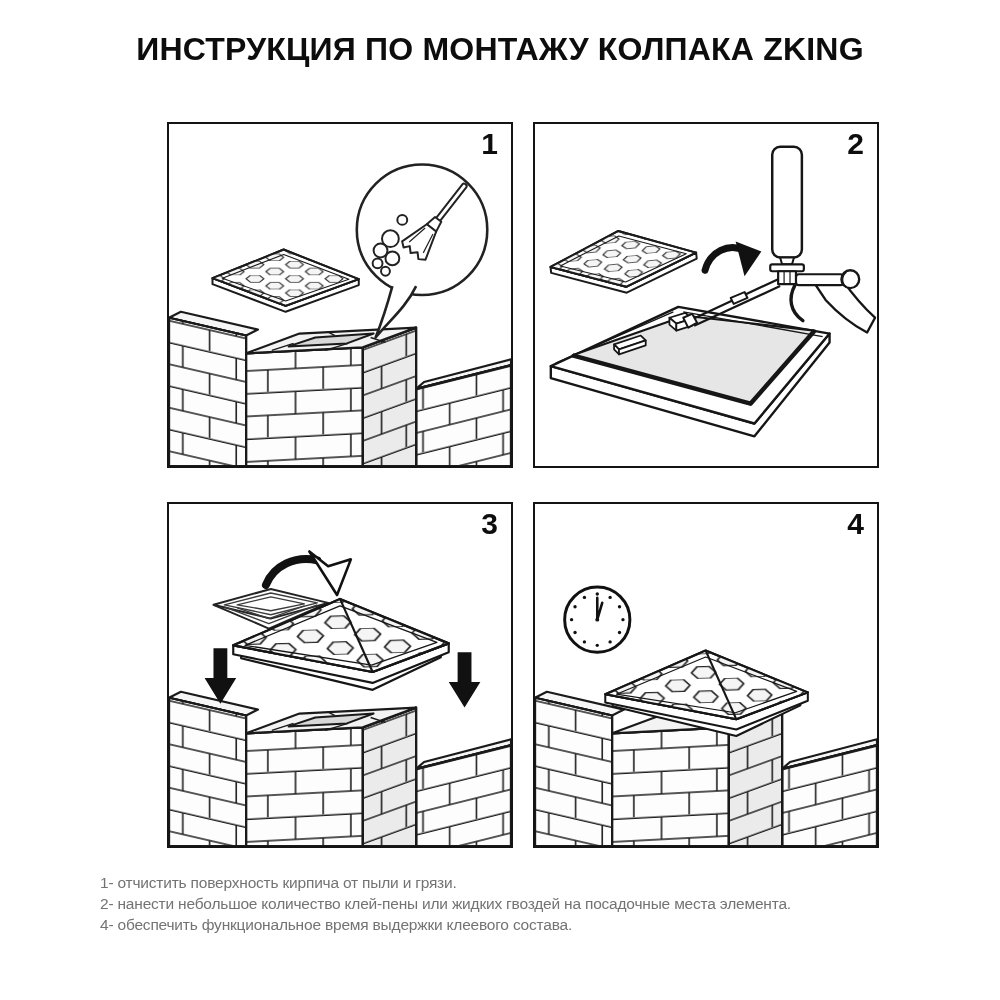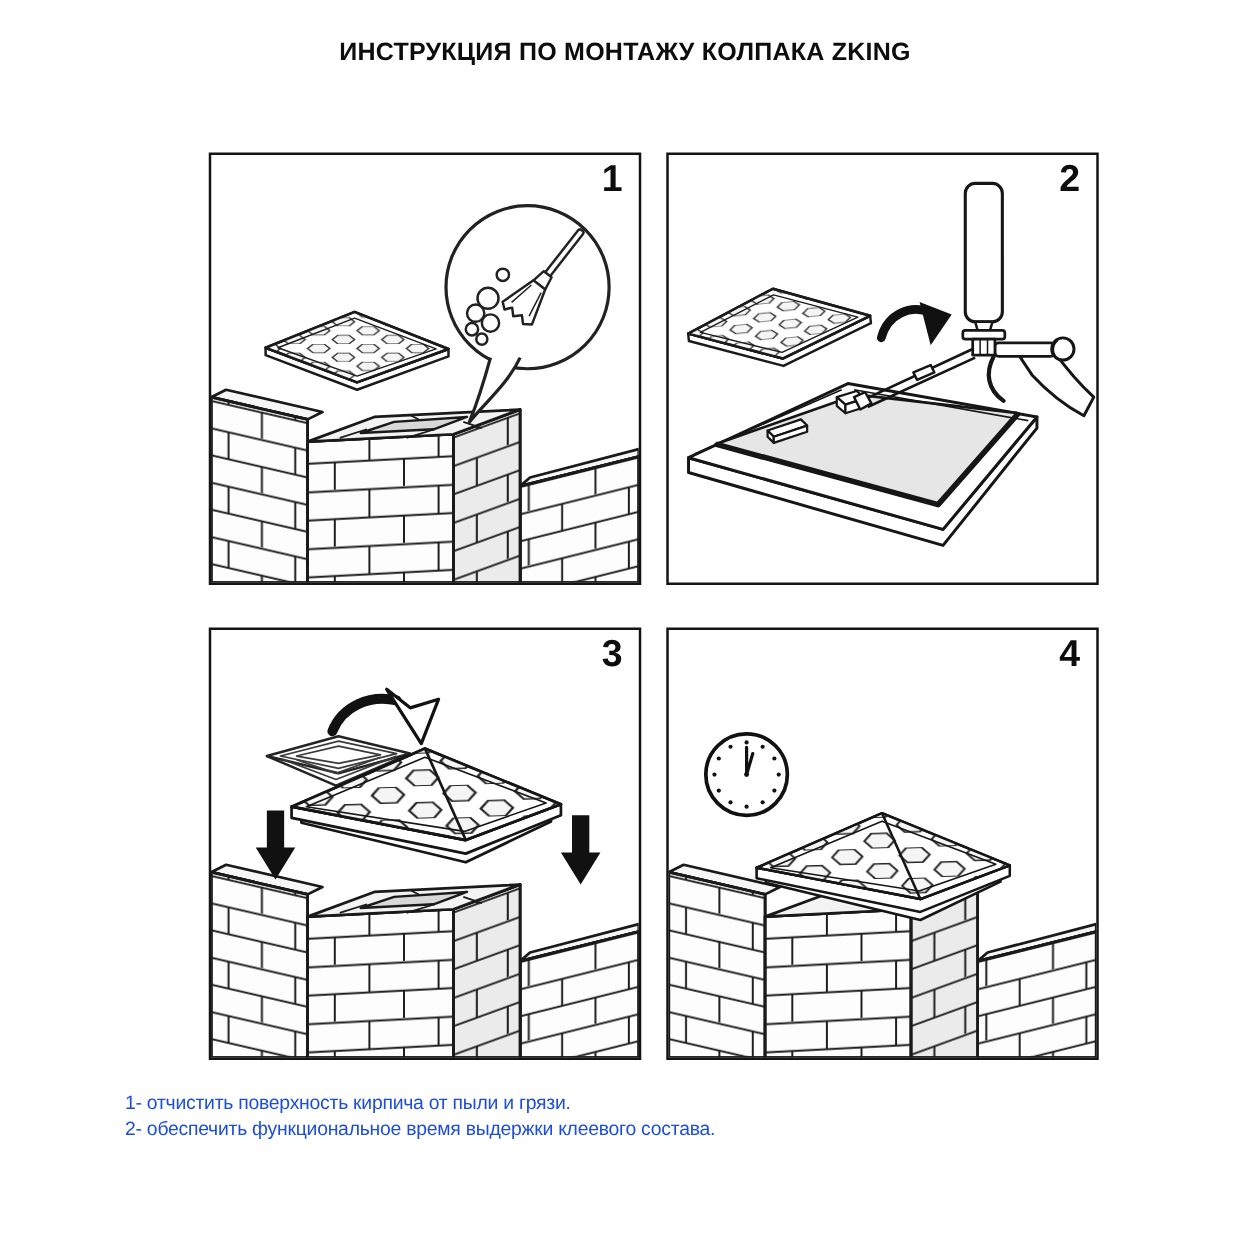--- a/index.html
+++ b/index.html
@@ -1,26 +1,26 @@
 <!DOCTYPE html>
 <html><head>
 <meta charset="utf-8">
 <style>
   html,body{margin:0;padding:0;background:#fff;}
   .page{position:relative;width:1000px;height:1000px;background:#fff;overflow:hidden;
         font-family:"Liberation Sans",sans-serif;color:#0d0d0d;}
   .title{position:absolute;top:31px;left:0;width:1000px;margin:0;text-align:center;
-         font-size:20px;font-weight:bold;letter-spacing:.2px;}
+         font-size:32px;font-weight:bold;letter-spacing:.2px;}
   .panel{position:absolute;width:346px;height:346px;border:2px solid #141414;
          box-sizing:border-box;background:#fff;}
   .panel svg{position:absolute;left:0;top:0;width:342px;height:342px;display:block;}
   .pnum{position:absolute;top:5px;right:13px;font-size:30px;font-weight:bold;line-height:1;}
   .p1{left:127px;top:106px}.p2{left:493px;top:106px}.p3{left:127px;top:486px}.p4{left:493px;top:486px}
   .instructions{position:absolute;left:100px;top:872px;font-size:15.5px;line-height:21px;
-                letter-spacing:-.2px;color:#1d4ed8;}
+                letter-spacing:-.2px;color:#737373;}
   .instructions p{margin:0;}
 </style>
 </head>
 <body>
 
 <div class="page">
 
   <svg width="0" height="0" style="position:absolute" aria-hidden="true">
     <defs>
       <pattern id="brickL" width="54" height="44" patternUnits="userSpaceOnUse" patternTransform="skewY(13)">
@@ -231,16 +231,17 @@
         </g>
         <path d="M63,117 L63,95 M63,117 L68,100" fill="none" stroke-width="2.6" stroke-linecap="round"></path>
         <circle cx="63" cy="117" r="2" fill="#111" stroke="none"></circle>
       </g>
     </svg>
     <div class="pnum">4</div>
   </figure>
 
   <div class="instructions">
     <p>1- отчистить поверхность кирпича от пыли и грязи.</p>
-    <p>2- обеспечить функциональное время выдержки клеевого состава.</p>
+    <p>2- нанести небольшое количество клей-пены или жидких гвоздей на посадочные места элемента.</p>
+    <p>4- обеспечить функциональное время выдержки клеевого состава.</p>
   </div>
 
 </div>
 
 </body></html>

